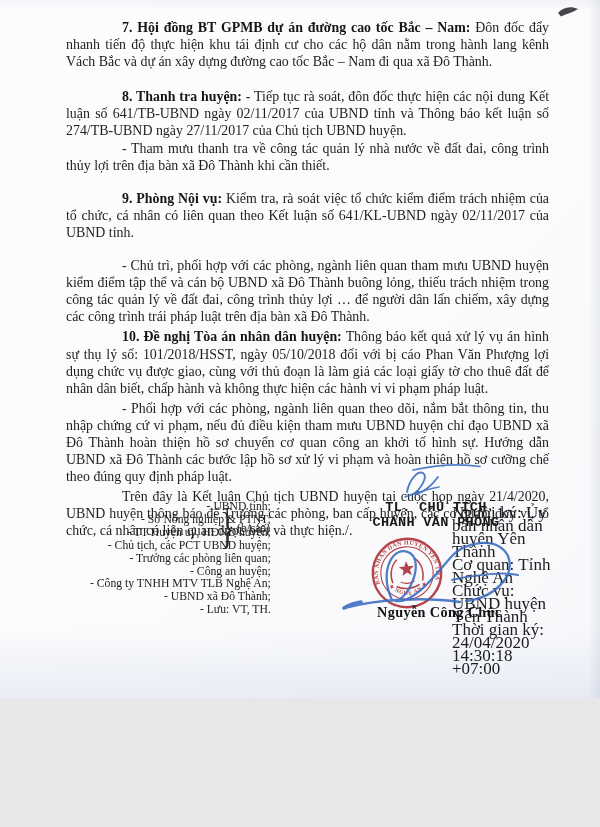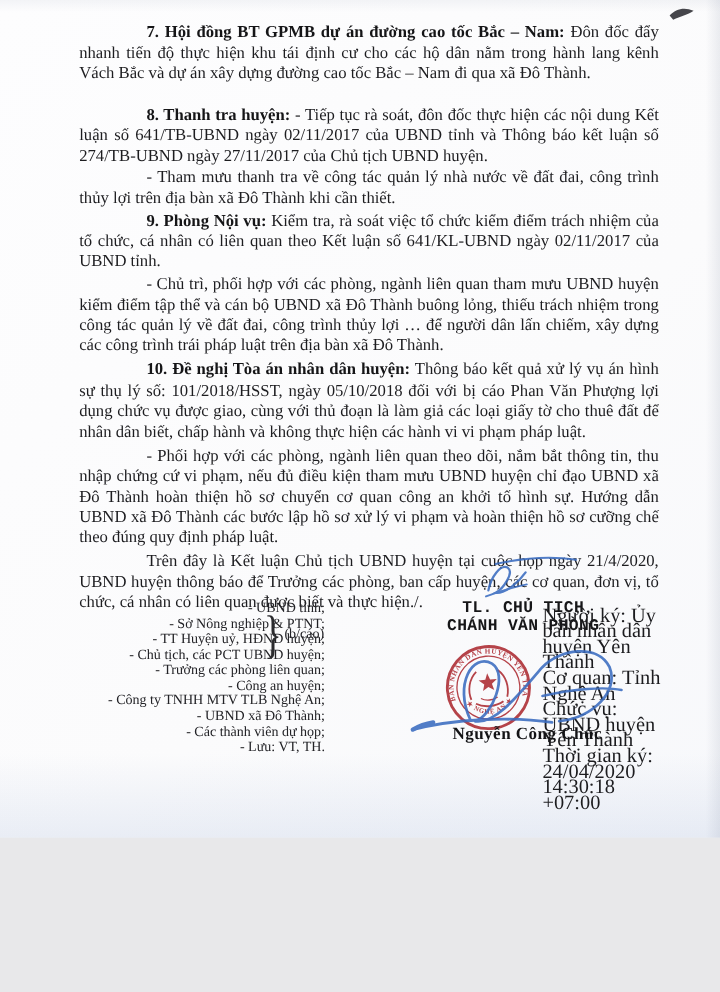--- a/index.html
+++ b/index.html
@@ -14,21 +14,21 @@
     color:#1e1e20;
   }
   
   .doc-body{
     position:absolute;left:66px;top:19px;width:483px;
     font-size:13.9px;line-height:17.1px;text-align:justify;
     color:#1d1d20;
   }
   .doc-body p{margin:0;text-indent:56px;}
   .doc-body p.g1{margin-top:18px;}
-  .doc-body p.g2{margin-top:2px;}
+  .doc-body p.g2{margin-top:16px;}
   .doc-body p.g3{margin-top:3px;}
   .doc-body b{font-weight:bold;color:#151517;}
   
   .recipients{position:absolute;left:84px;top:501px;font-size:11.7px;line-height:12.9px;color:#222226;}
   .recipients .r-header{font-weight:bold;font-style:italic;font-size:12.4px;margin-bottom:2px;}
   .recipients .r-item{padding-left:6px;white-space:nowrap;text-align:right;}
   .brace{
     position:absolute;left:220px;top:507px;width:18px;height:44px;
     font-size:44px;line-height:44px;font-weight:400;color:#2b2b2e;
     transform:scaleX(.7);transform-origin:left center;
@@ -75,21 +75,20 @@
 
   <div class="recipients">
     <div class="r-item">- UBND tỉnh;</div>
     <div class="r-item">- Sở Nông nghiệp &amp; PTNT;</div>
     <div class="r-item">- TT Huyện uỷ, HĐND huyện;</div>
     <div class="r-item">- Chủ tịch, các PCT UBND huyện;</div>
     <div class="r-item">- Trưởng các phòng liên quan;</div>
     <div class="r-item">- Công an huyện;</div>
     <div class="r-item">- Công ty TNHH MTV TLB Nghệ An;</div>
     <div class="r-item">- UBND xã Đô Thành;</div>
-    <div class="r-item">- Các thành viên dự họp;</div>
     <div class="r-item">- Lưu: VT, TH.</div>
   </div>
   <div class="brace">}</div>
   <div class="bcao">(b/cáo)</div>
 
   <div class="sig-title">
     <div>TL. CHỦ TỊCH</div>
     <div>CHÁNH VĂN PHÒNG</div>
   </div>
 

